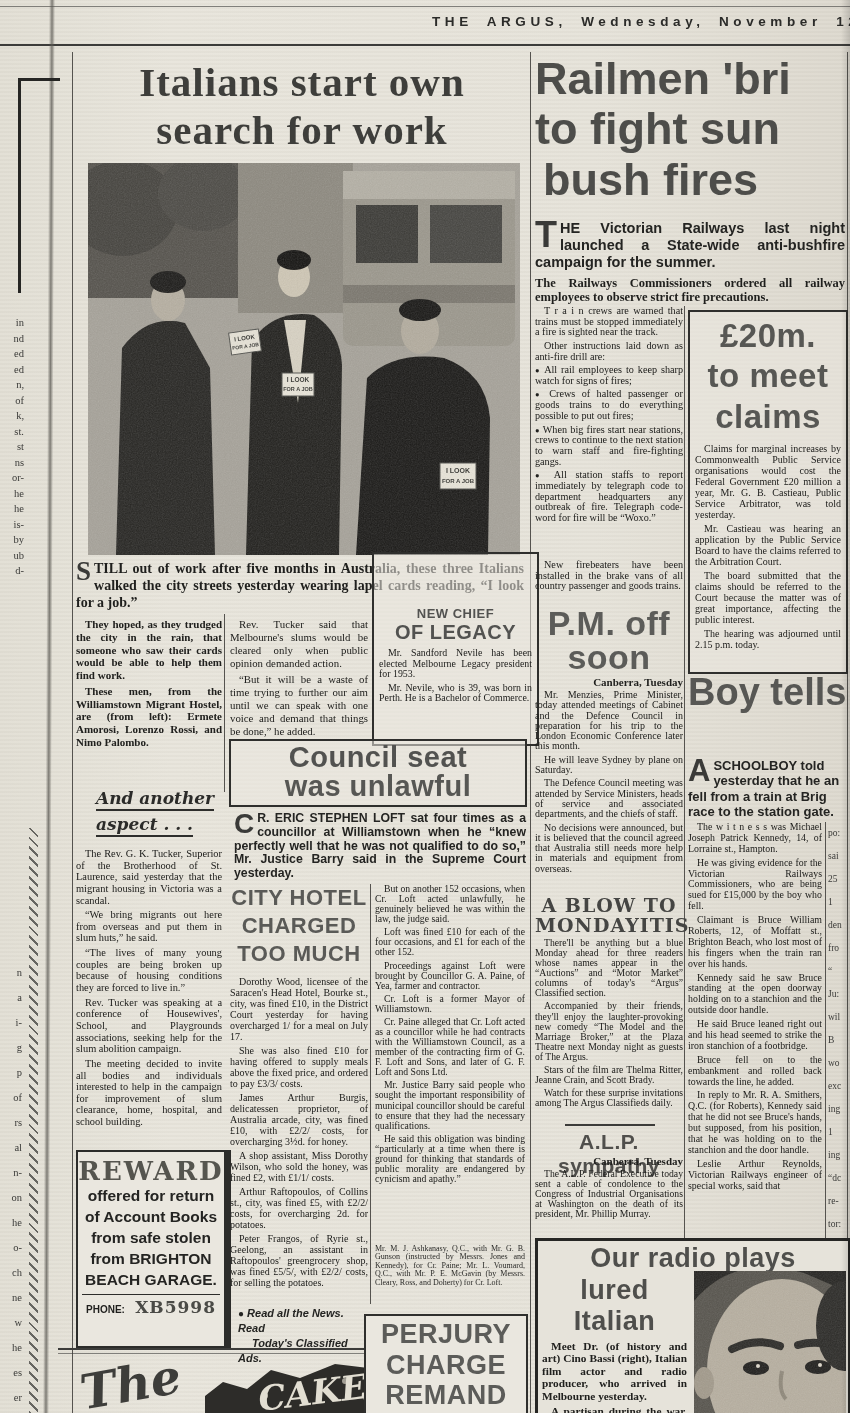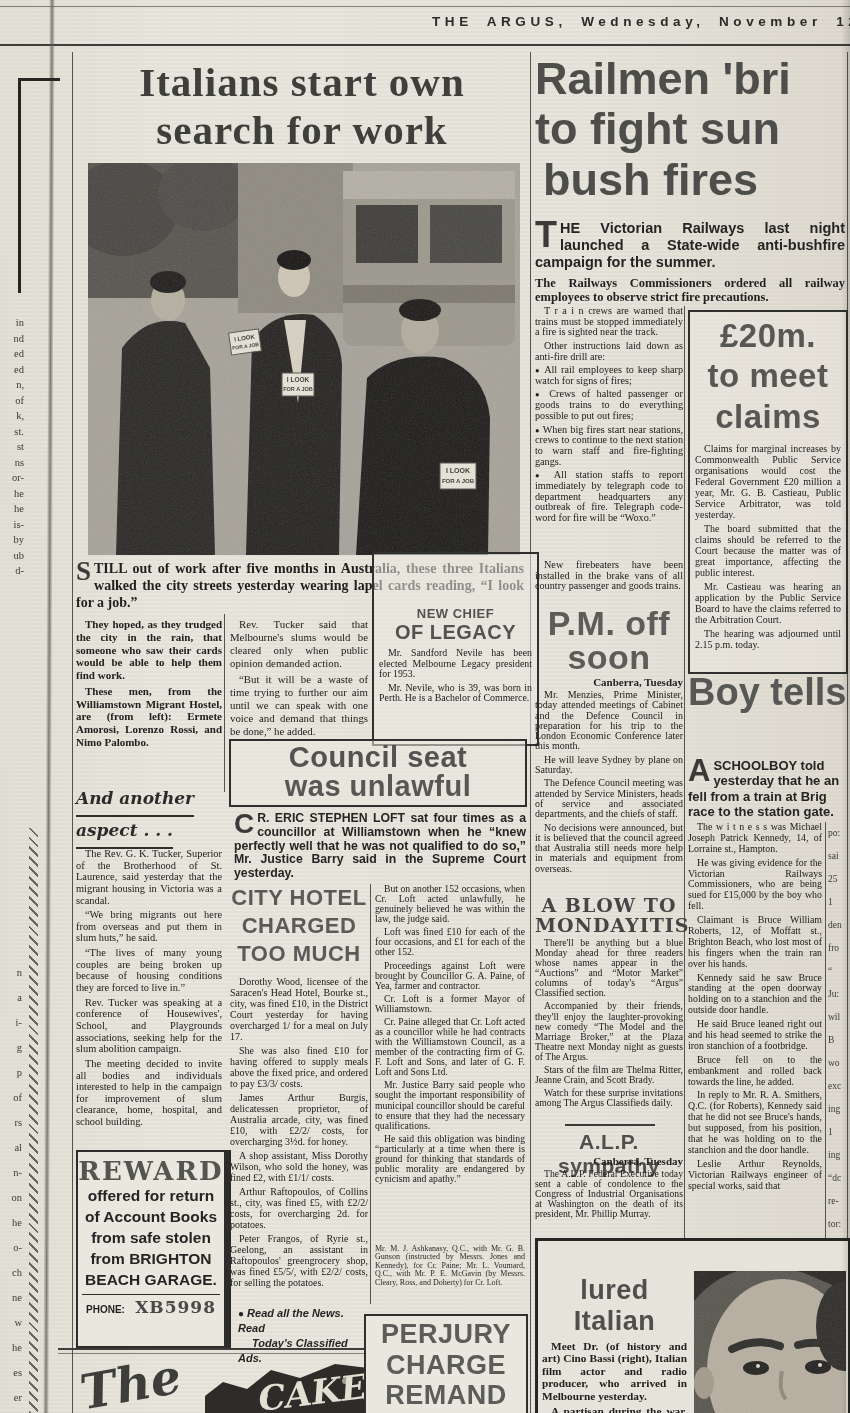--- a/index.html
+++ b/index.html
@@ -19,21 +19,21 @@
   .body-col{font-size:10.4px;line-height:1.12;text-align:justify;color:#20201e;}
   .body-col .para{margin:0 0 3px;text-indent:9px;}
   .tight{font-size:9.7px;line-height:1.04;}
   .para.bullet{text-indent:0;}
   .para.bullet::before{content:"\25CF  ";font-size:7.5px;}
   .bold-lead{font-family:"Liberation Sans",sans-serif;font-weight:bold;text-align:justify;color:#242422;}
   .drop{float:left;font-weight:bold;line-height:.78;margin:1px 3px 0 0;color:#3a3a38;}
   .clip{white-space:nowrap;overflow:hidden;}
   .dateline{font-weight:bold;font-size:11px;text-align:right;padding-right:6px;}
   .aspect-line{font-family:"DejaVu Serif",serif;font-style:italic;font-weight:bold;font-size:17px;
-    color:#2b2b29;border-bottom:2px solid #2e2e2c;display:inline-block;padding-bottom:7px;margin-bottom:3px;}
+    color:#2b2b29;border-bottom:2px solid #2e2e2c;display:inline-block;padding-bottom:1px;margin-bottom:3px;margin-left:20px;}
   .boxed{border:2px solid #2f2f2d;background:rgba(235,232,224,.55);}
   .frag-col{font-size:10.5px;color:#3a3a38;text-align:right;}
   .counsel{font-size:8px;line-height:1.05;text-align:justify;color:#2a2a28;}
   .note-classified{font-family:"Liberation Sans",sans-serif;font-weight:bold;font-style:italic;
     font-size:11px;line-height:1.35;color:#242422;}
   .note-classified::before{content:"\25CF ";font-style:normal;font-size:10px;}
   .crease{position:absolute;left:46px;top:0;width:6px;height:1413px;
     background:linear-gradient(90deg,rgba(90,88,82,0),rgba(92,90,84,.75),rgba(90,88,82,0));
     transform:rotate(.25deg);}
   .zigzag{position:absolute;left:29px;top:828px;width:9px;height:585px;opacity:.75;
@@ -306,22 +306,22 @@
 
   <section>
     <div class="abs boxed" style="left:688px;top:310px;width:156px;height:360px;overflow:hidden;">
       <div class="hl-sans" style="font-size:33px;line-height:1.22;color:#57575-4;color:#575754;margin-top:4px;">
         <div>£20m.</div>
         <div>to meet</div>
         <div>claims</div>
       </div>
       <div class="body-col" style="margin:6px 5px 0;font-size:10px;line-height:1.1;">
           <p class="para">Claims for marginal increases by Commonwealth Public Service organisations would cost the Federal Government £20 million a year, Mr. G. B. Castieau, Public Service Arbitrator, was told yesterday.</p>
+          <p class="para">Mr. Castieau was hearing an application by the Public Service Board to have the claims referred to the Arbitration Court.</p>
           <p class="para">The board submitted that the claims should be referred to the Court because the matter was of great importance, affecting the public interest.</p>
-          <p class="para">Mr. Castieau was hearing an application by the Public Service Board to have the claims referred to the Arbitration Court.</p>
           <p class="para">The hearing was adjourned until 2.15 p.m. today.</p>
         </div>
     </div>
   </section>
 
   <section>
     <div class="abs clip" style="left:688px;top:672px;width:158px;font-family:'Liberation Sans',sans-serif;font-weight:bold;font-size:38px;color:#57575
 4;color:#575754;line-height:1.1;">
       <div class="clip">Boy  tells</div>
     </div>
@@ -393,20 +393,21 @@
     <div class="rule-h" style="left:565px;top:1124px;width:90px;height:2px;"></div>
     <div class="abs hl-sans" style="left:535px;top:1130px;width:148px;font-size:21px;color:#504f4c;">A.L.P. sympathy</div>
     <div class="abs dateline" style="left:535px;top:1155px;width:148px;">Canberra, Tuesday</div>
     <div class="abs body-col tight" style="left:535px;top:1169px;width:148px;">
         <p class="para">The A.L.P. Federal Executive today sent a cable of condolence to the Congress of Industrial Organisations at Washington on the death of its president, Mr. Phillip Murray.</p>
       </div>
   </section>
 
   <section>
     <div class="abs" style="left:535px;top:1238px;width:310px;height:175px;border:3px solid #262624;background:#e6e3da;overflow:hidden;">
+      <div class="hl-sans" style="font-size:27px;color:#4f4f4c;margin-top:2px;">Our radio plays</div>
       <div style="position:absolute;left:4px;top:34px;width:145px;">
         <div class="hl-sans" style="font-size:27px;color:#4f4f4c;">lured</div>
         <div class="hl-sans" style="font-size:27px;color:#4f4f4c;margin-bottom:3px;">Italian</div>
         <div class="body-col" style="font-size:11.3px;line-height:1.1;font-weight:bold;">
             <p class="para">Meet Dr. (of history and art) Cino Bassi (right), Italian film actor and radio producer, who arrived in Melbourne yesterday.</p>
             <p class="para">A partisan during the war, Dr. Bassi was i</p>
           </div>
       </div>
       <div style="position:absolute;right:2px;top:30px;width:152px;height:142px;">
         <svg width="152" height="142" viewBox="0 0 152 142">

